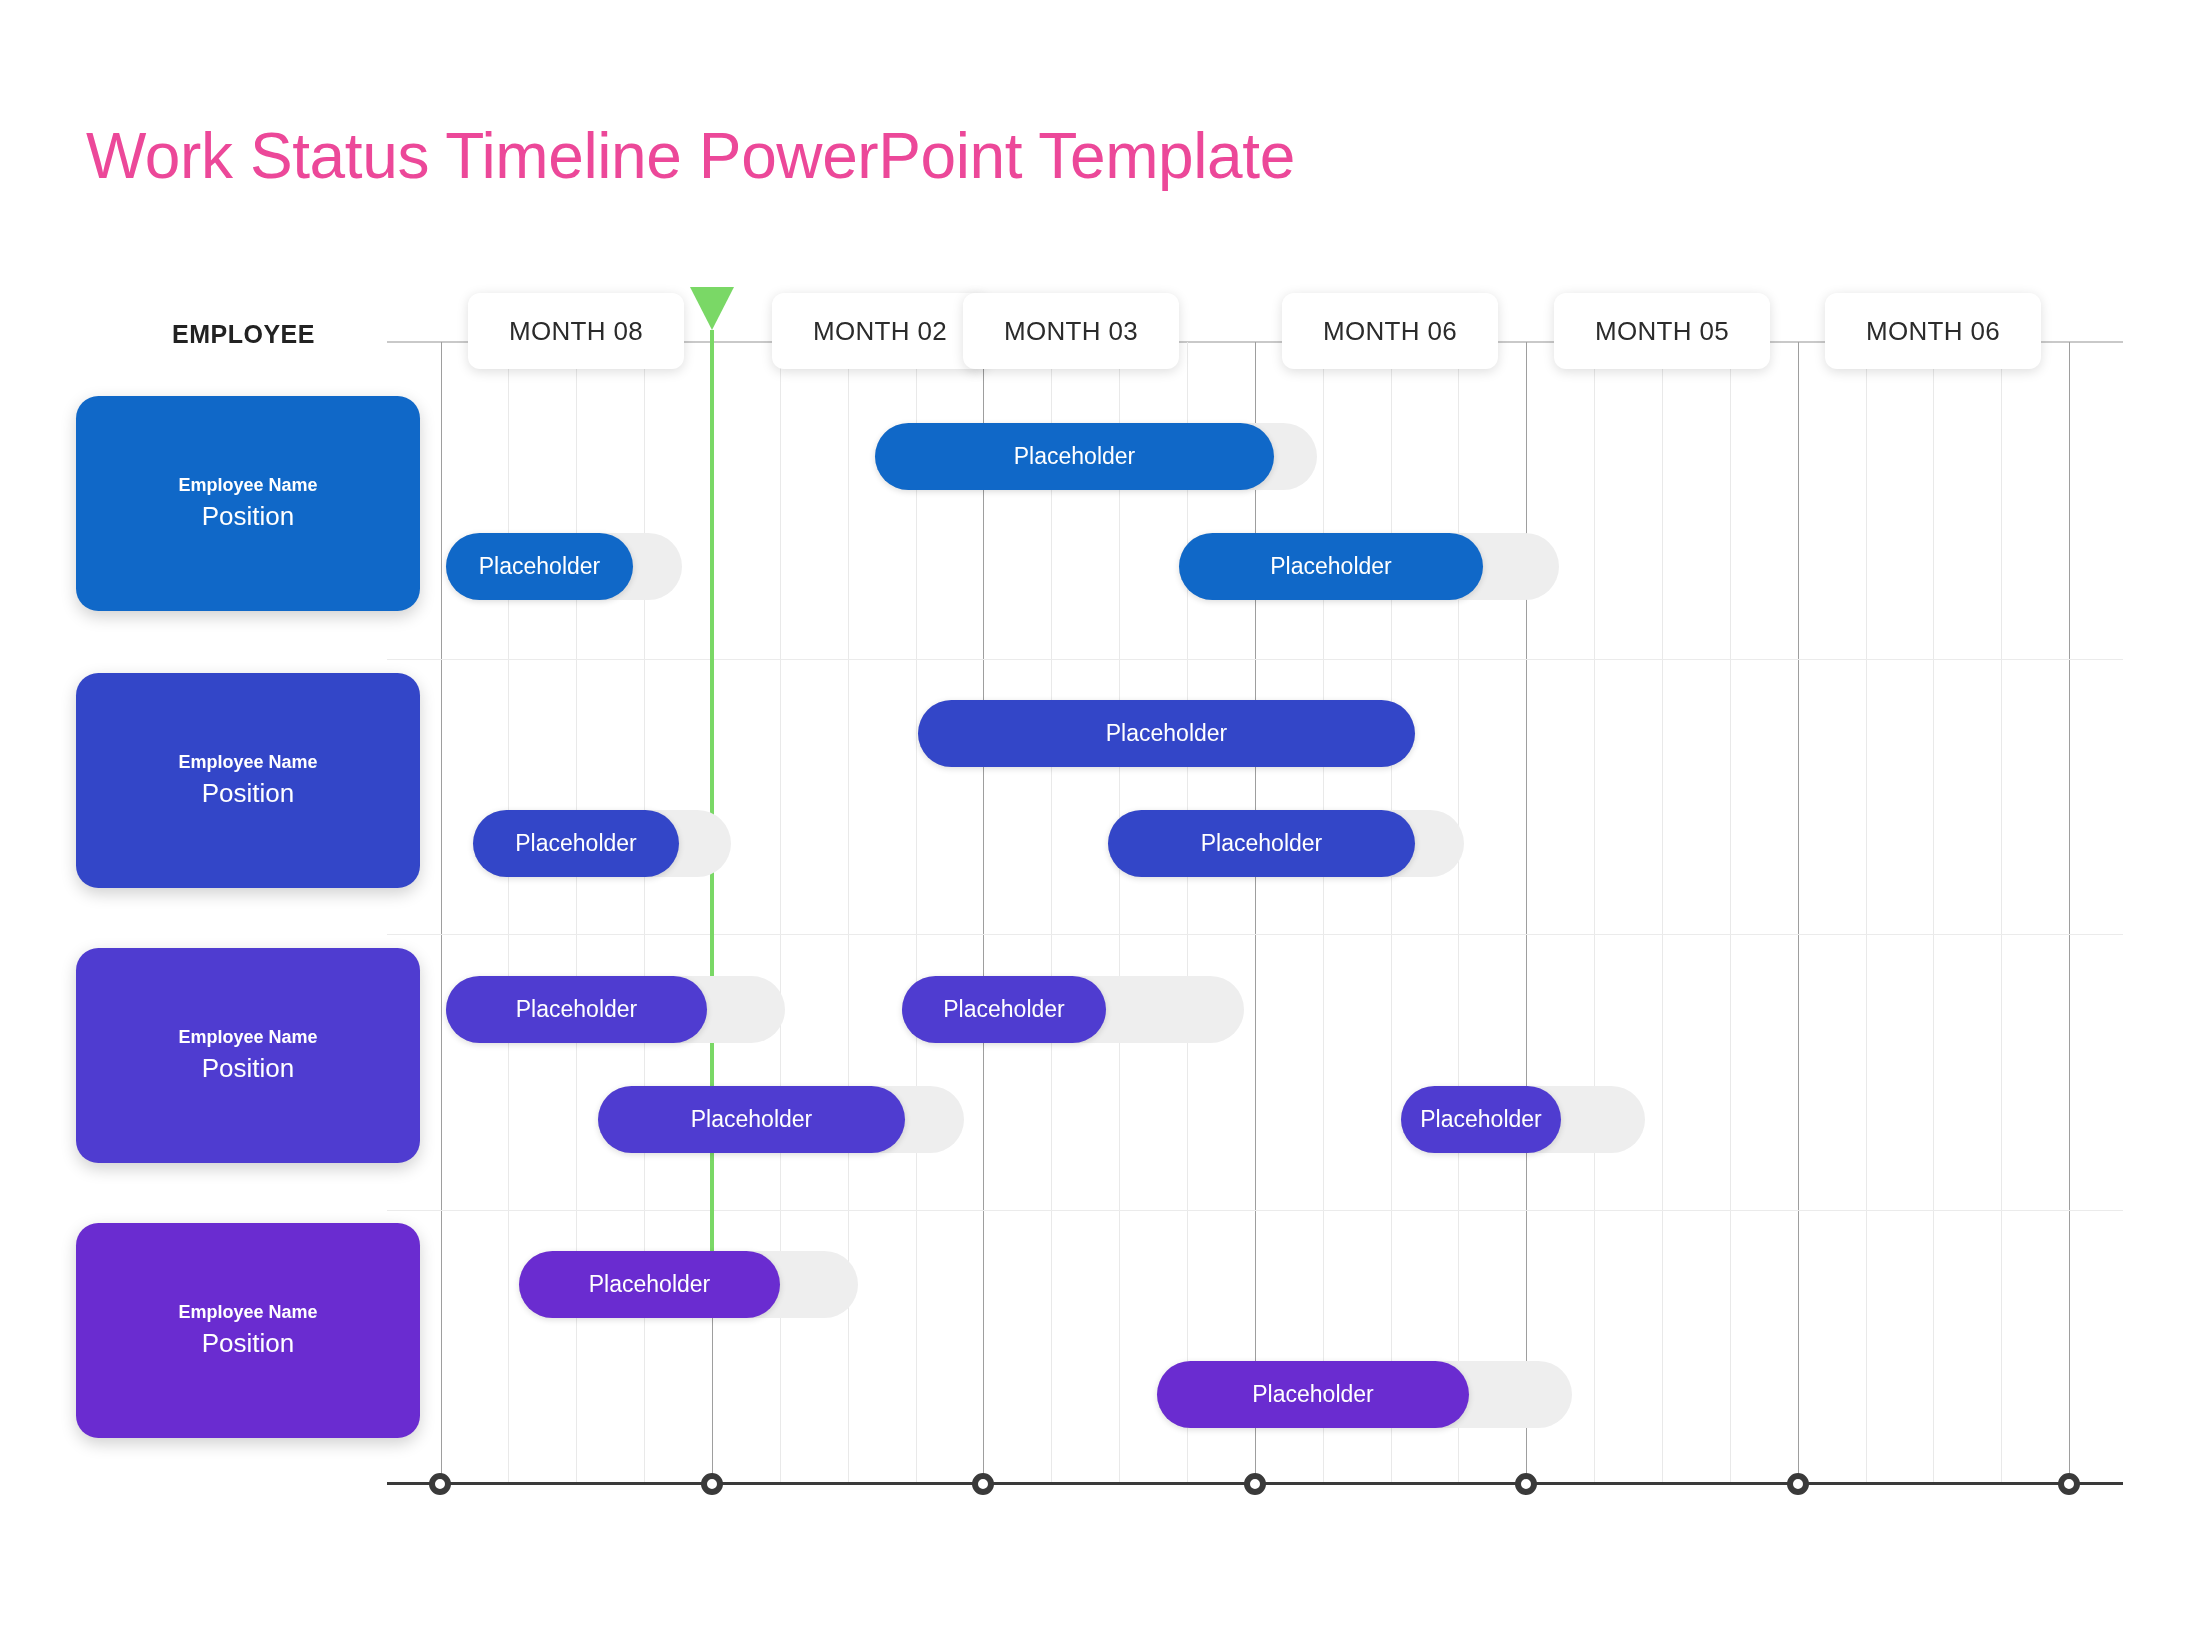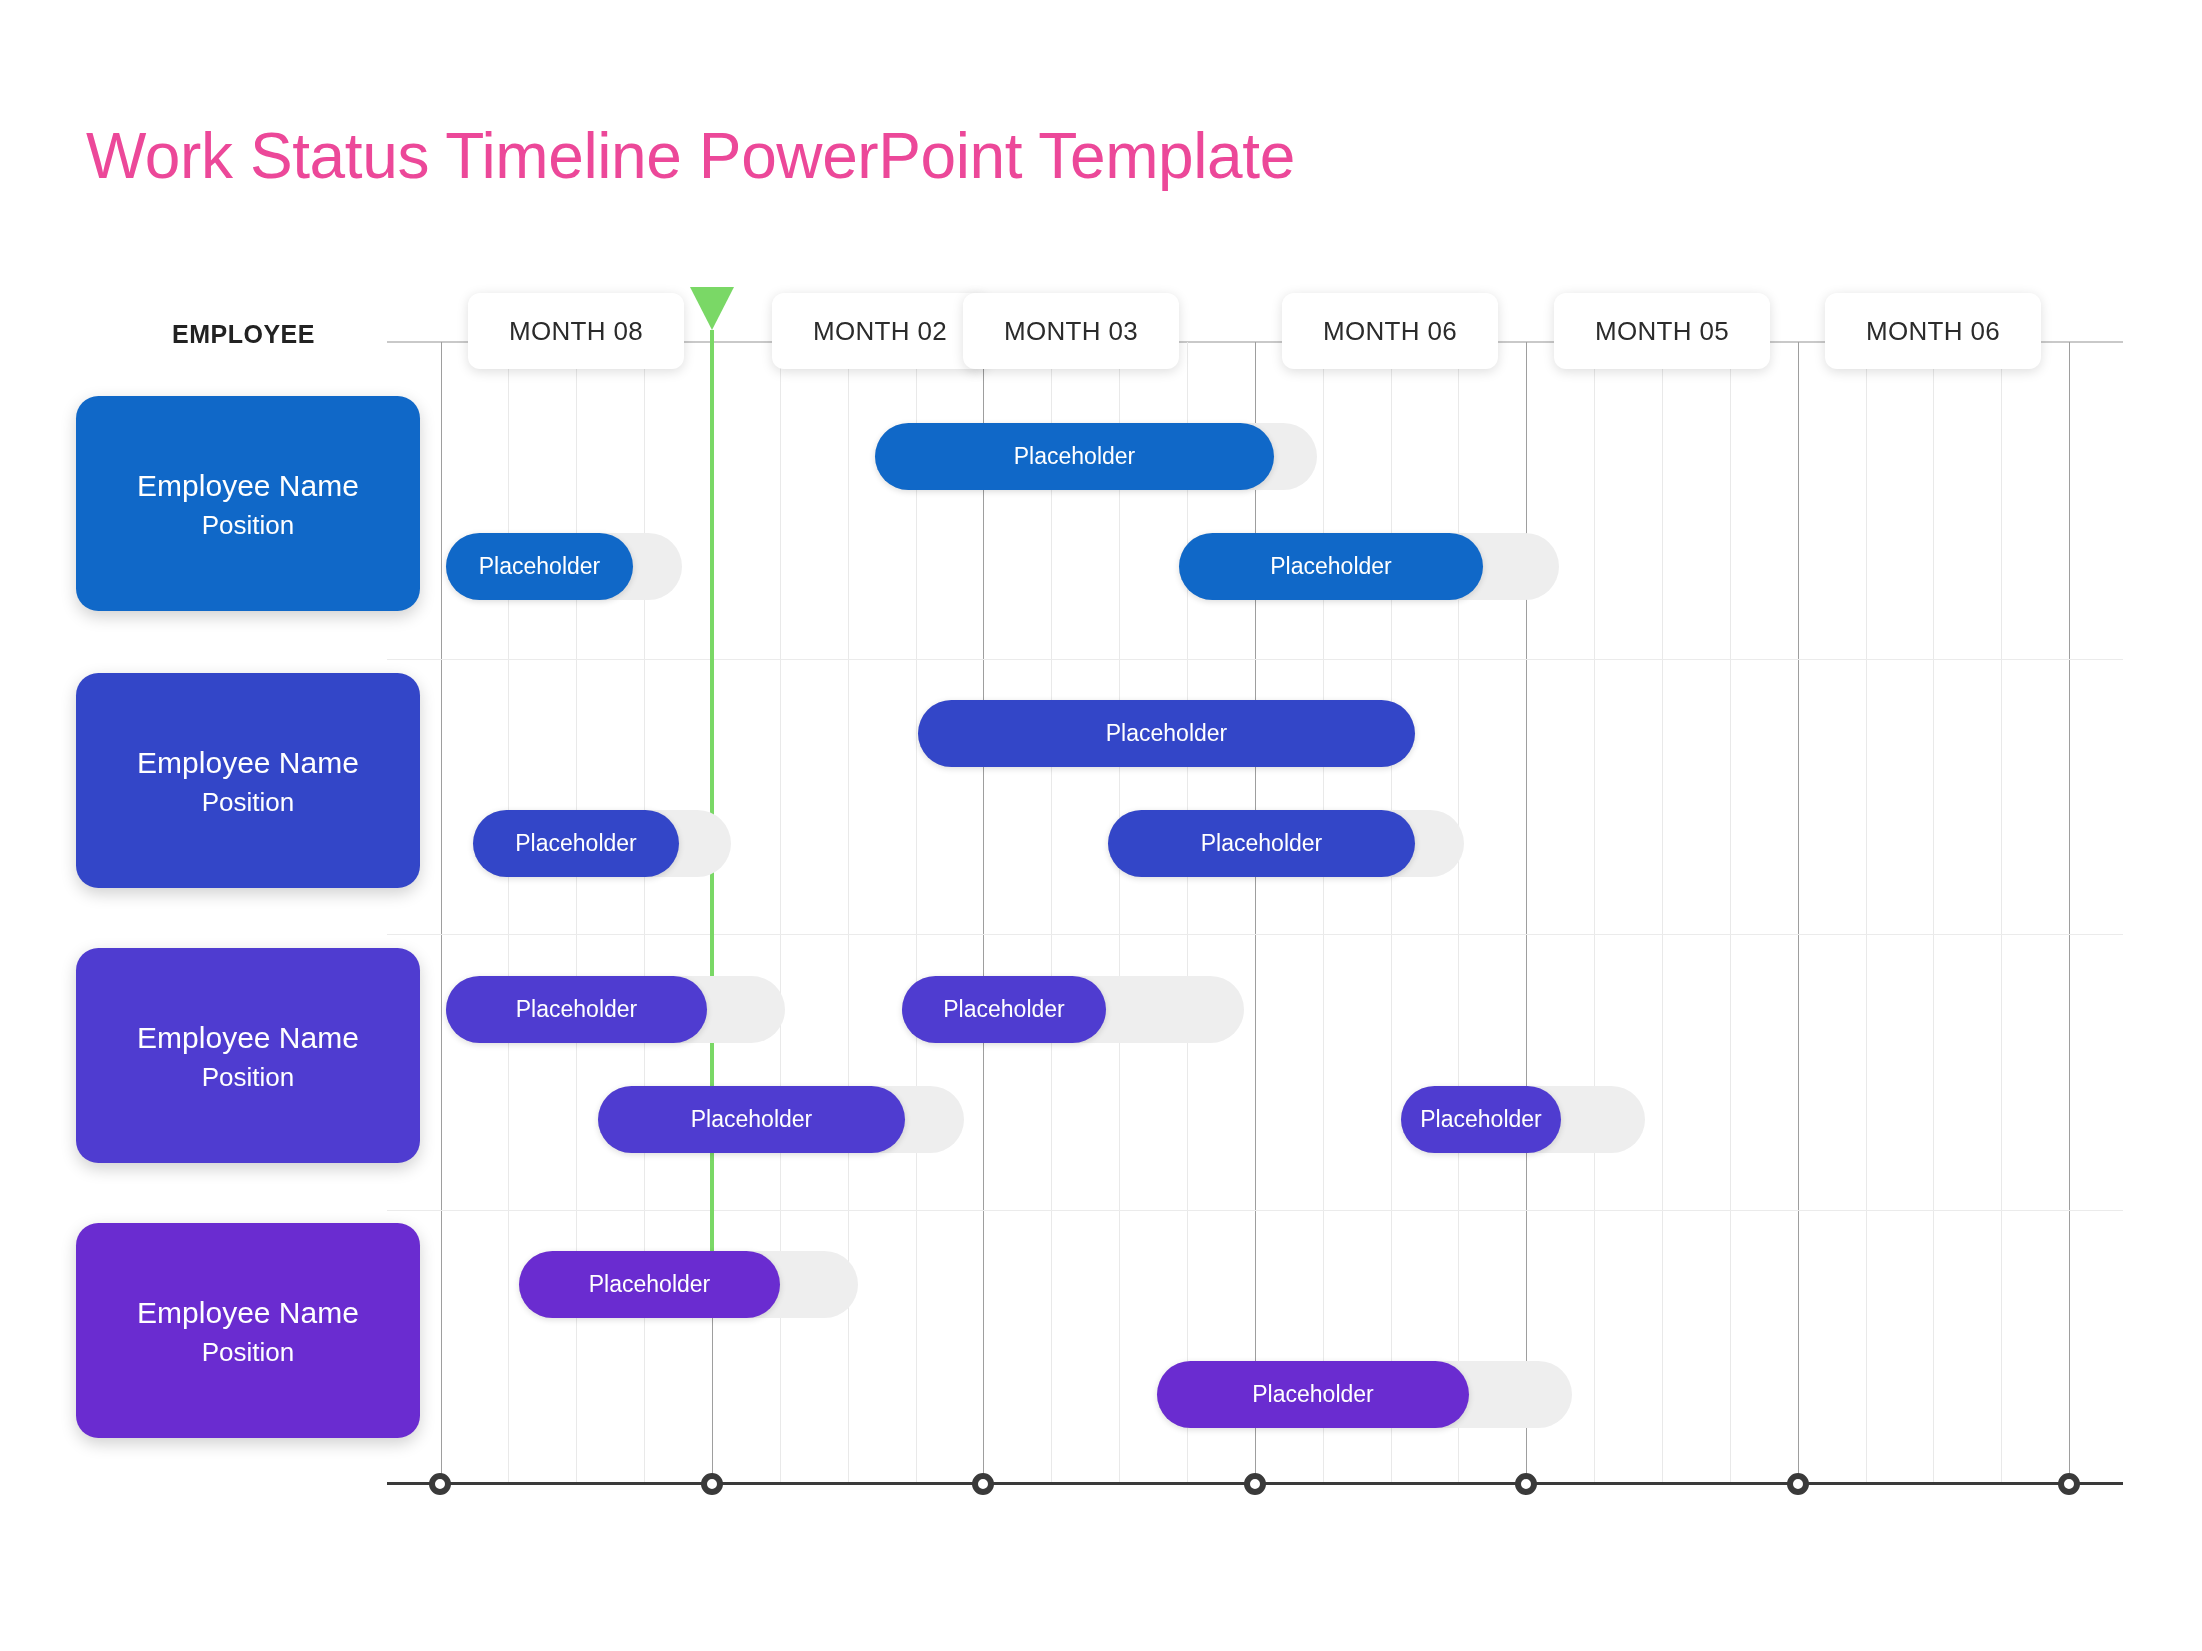--- a/index.html
+++ b/index.html
@@ -49,21 +49,21 @@
     border-left:22.4px solid transparent;border-right:22.4px solid transparent;
     border-top:43px solid #7ad866;
   }
   
   .emp-card{
     position:absolute;left:76px;width:344px;height:215px;
     border-radius:22.4px;color:#fff;
     box-shadow:0 5.2px 15.5px rgba(0,0,0,0.18);
     display:flex;flex-direction:column;align-items:center;justify-content:center;
   }
-  .emp-name{font-size:30px;font-weight:400;line-height:1.5;}
+  .emp-name{font-size:18px;font-weight:700;line-height:1.5;}
   .emp-pos{font-size:26px;font-weight:400;line-height:1.35;}
   
   .bar-track{
     position:absolute;height:67px;border-radius:34px;background:#eeeeee;
   }
   .bar-fill{
     position:absolute;top:0;left:0;height:67px;border-radius:34px;
     display:flex;align-items:center;justify-content:center;
     color:#ffffff;font-size:23px;box-shadow:0 1.7px 6px rgba(0,0,0,0.14);
   }

